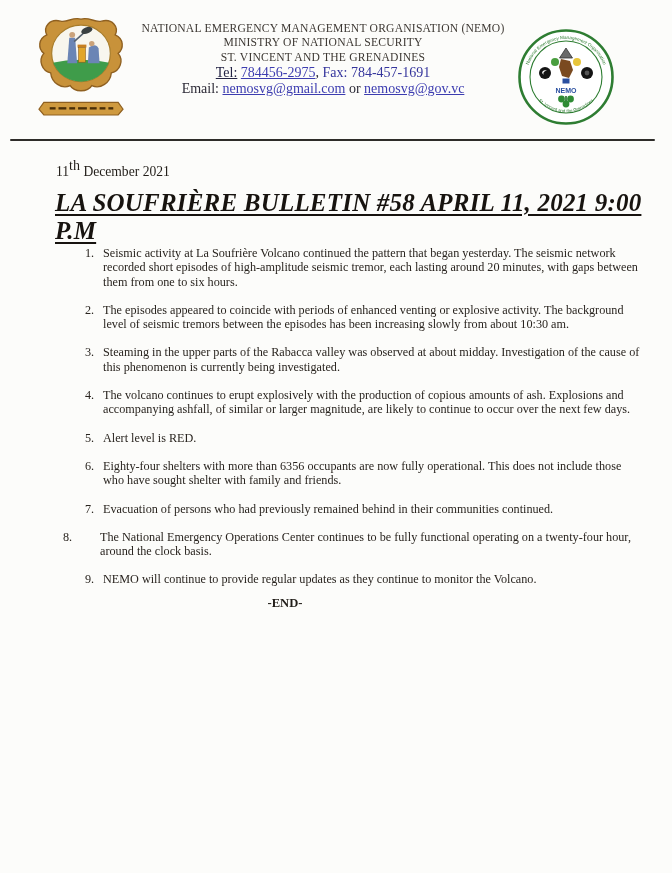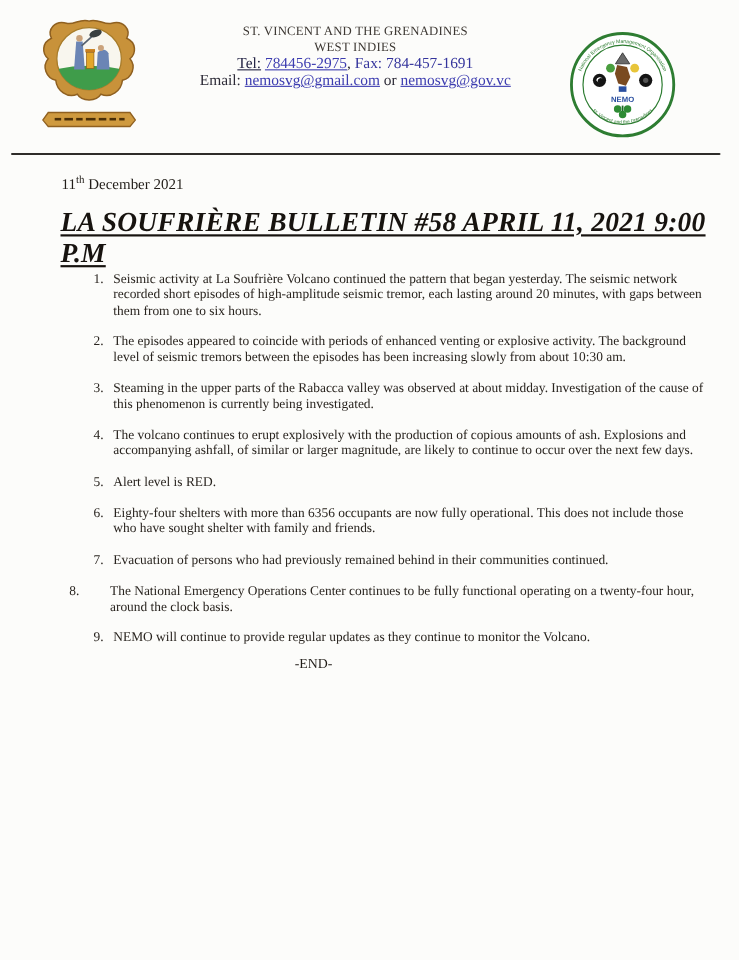--- a/index.html
+++ b/index.html
@@ -22,36 +22,36 @@
   .head-line{font-size:11.6px;line-height:14.4px;letter-spacing:.2px;}
   .contact-line{font-size:14px;line-height:14.6px;color:#2c2a36;margin-top:1px;}
   .lnk{color:#3c3cb0;text-decoration:underline;cursor:pointer;}
   .lnk-label{color:#232344;text-decoration:underline;}
   .fax{color:#34349c;}
   .plain{color:#2c2a36;}
   
   .rule{position:absolute;left:10px;top:139px;width:645px;height:2px;background:#2e2c29;border-radius:1px;}
   
   .date{position:absolute;left:56px;top:158px;font-size:13.6px;color:#211d18;}
-  .date sup{font-size:10px;}
+  .date sup{font-size:14px;}
   .title{
     position:absolute;left:55px;top:189px;width:600px;
     font-size:25px;font-weight:bold;font-style:italic;
     letter-spacing:.2px;color:#17130f;
     text-decoration:underline;
     text-underline-offset:3px;
   }
   .list{position:absolute;left:63px;top:246px;width:578px;}
   .list-item{display:flex;margin-bottom:14px;font-size:12.2px;line-height:14.3px;color:#29241f;}
   .list-item .num{width:18px;margin-left:22px;flex:none;}
   .list-item.outdent .num{margin-left:0;width:37px;}
   .list-item .txt{flex:1;max-width:540px;}
   .end-marker{
     position:absolute;left:245px;top:596px;width:80px;
-    text-align:center;font-weight:normal;font-size:12.6px;color:#211d18;
+    text-align:center;font-weight:bold;font-size:12.6px;color:#211d18;
   }
 </style>
 </head>
 <body>
 
 <div class="page">
 
   <div class="coat">
     <svg viewBox="0 0 90 112" width="88" height="110">
 
@@ -84,22 +84,23 @@
         <rect x="33" y="93" width="6" height="2.4"></rect>
           <rect x="42" y="93" width="9" height="2.4"></rect>
         <rect x="54" y="93" width="7" height="2.4"></rect>
           <rect x="64" y="93" width="6" height="2.4"></rect>
         <rect x="73" y="93" width="5" height="2.4"></rect>
       </g>
     </svg>
   </div>
 
   <div class="head-center">
+    <div class="head-line">NATIONAL EMERGENCY MANAGEMENT ORGANISATION (NEMO)</div>
+    <div class="head-line">MINISTRY OF NATIONAL SECURITY</div>
     <div class="head-line">ST. VINCENT AND THE GRENADINES</div>
-    <div class="head-line">WEST INDIES</div>
     <div class="contact-line"><span class="lnk-label">Tel:</span><span> </span><span class="lnk">784456-2975</span><span class="plain">, </span><span class="fax">Fax: 784-457-1691</span></div>
     <div class="contact-line"><span class="plain">Email: </span><span class="lnk">nemosvg@gmail.com</span><span class="plain"> or </span><span class="lnk">nemosvg@gov.vc</span></div>
   </div>
 
   <div class="nemo">
     <svg viewBox="0 0 100 100" width="100" height="100">
       <circle cx="50" cy="50" r="46.5" fill="#ffffff" stroke="#2e7d32" stroke-width="2.6"></circle>
       <circle cx="50" cy="50" r="36" fill="#ffffff" stroke="#2e7d32" stroke-width="1.1"></circle>
       <path id="nemoTopArc" d="M10 52 A40 40 0 0 1 90 52" fill="none"></path>
       <path id="nemoBottomArc" d="M13 56 A38 38 0 0 0 87 56" fill="none"></path>

